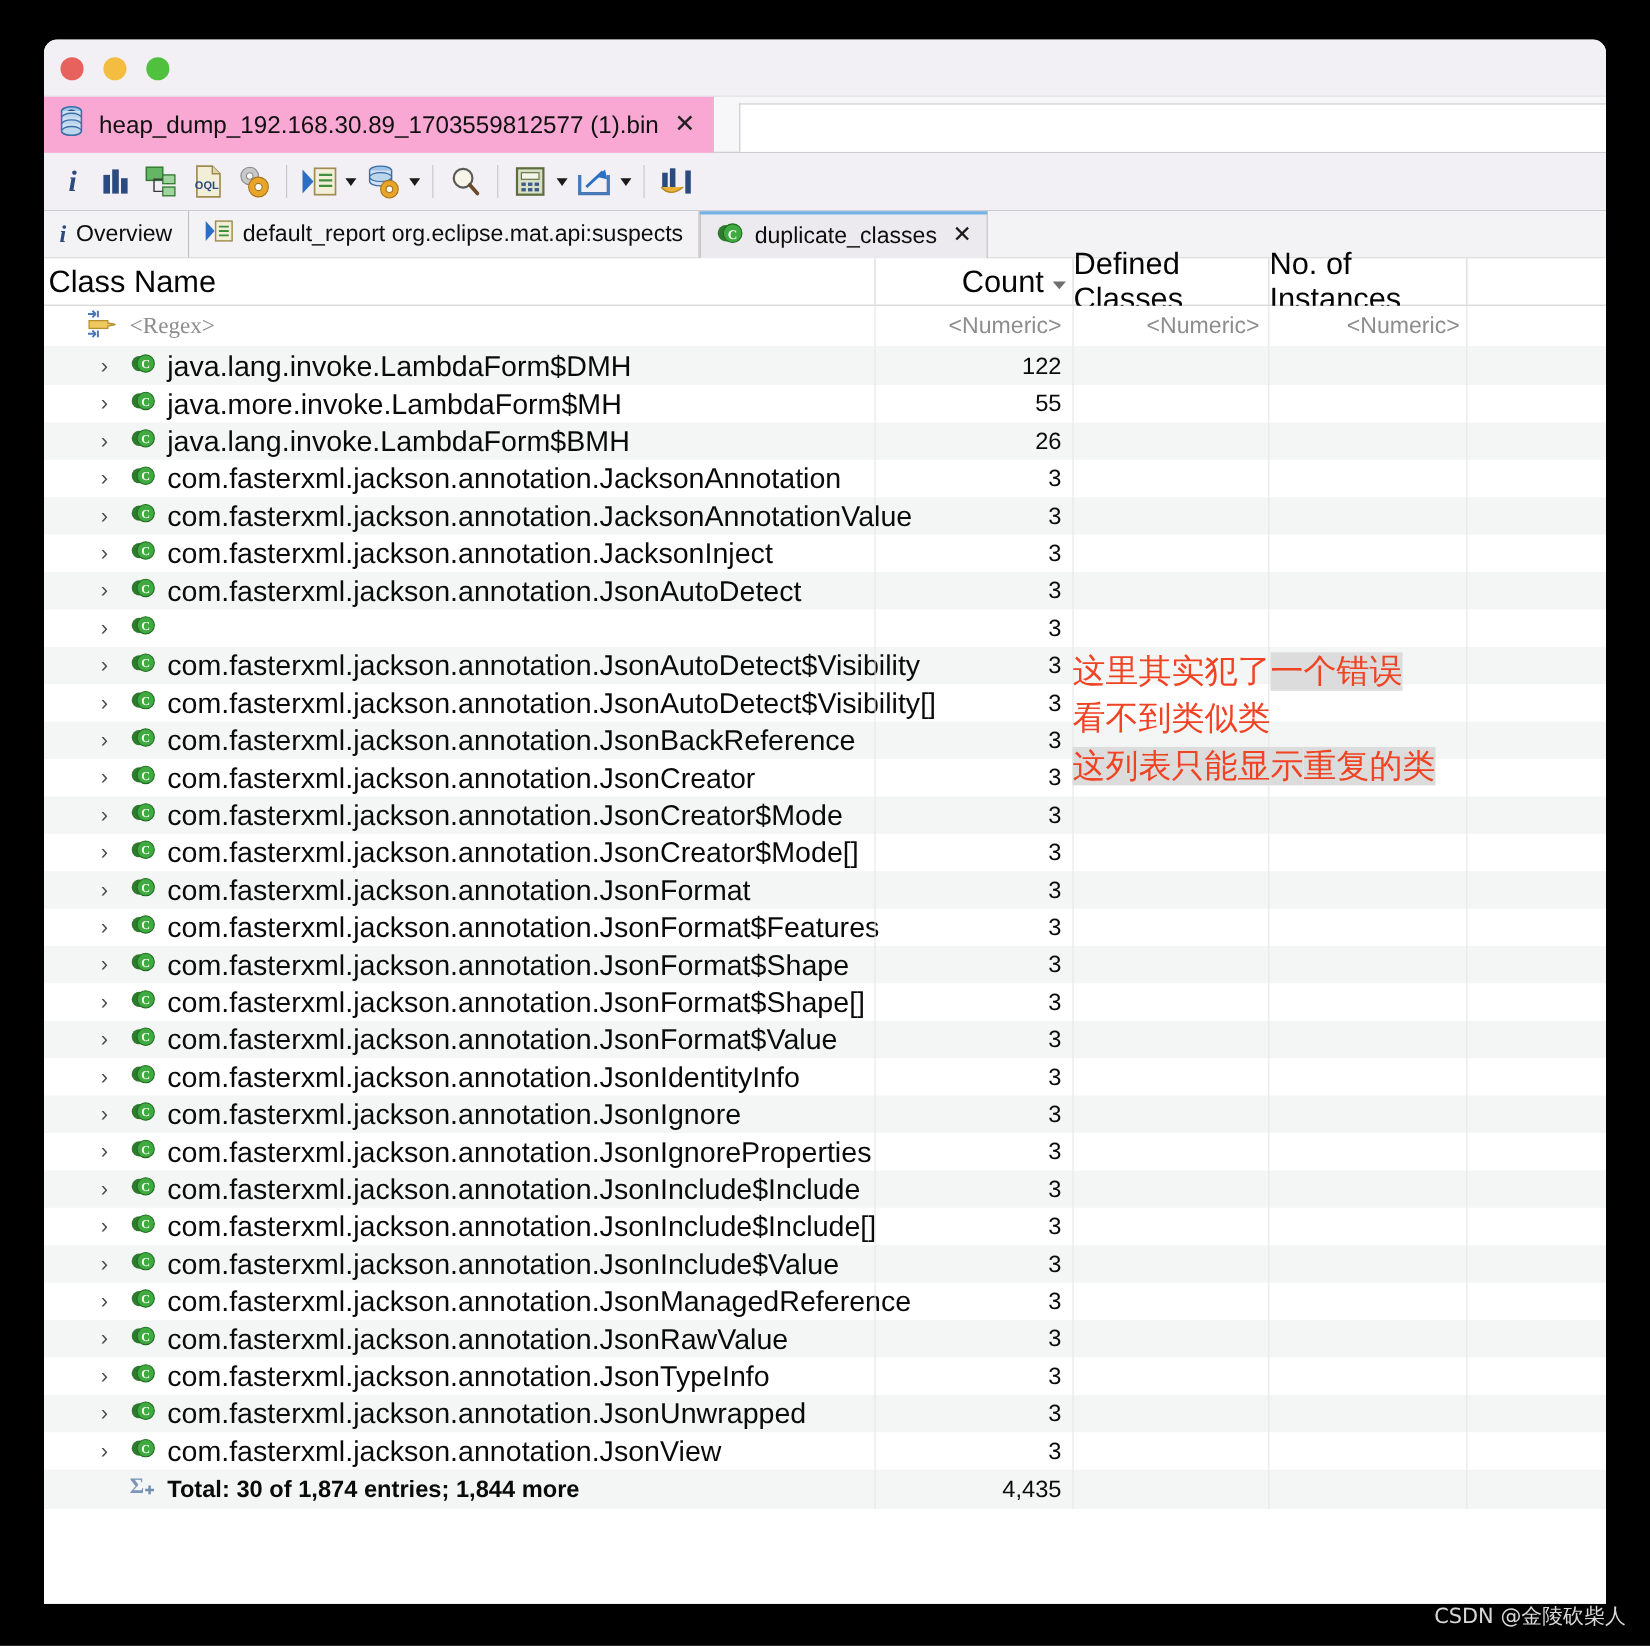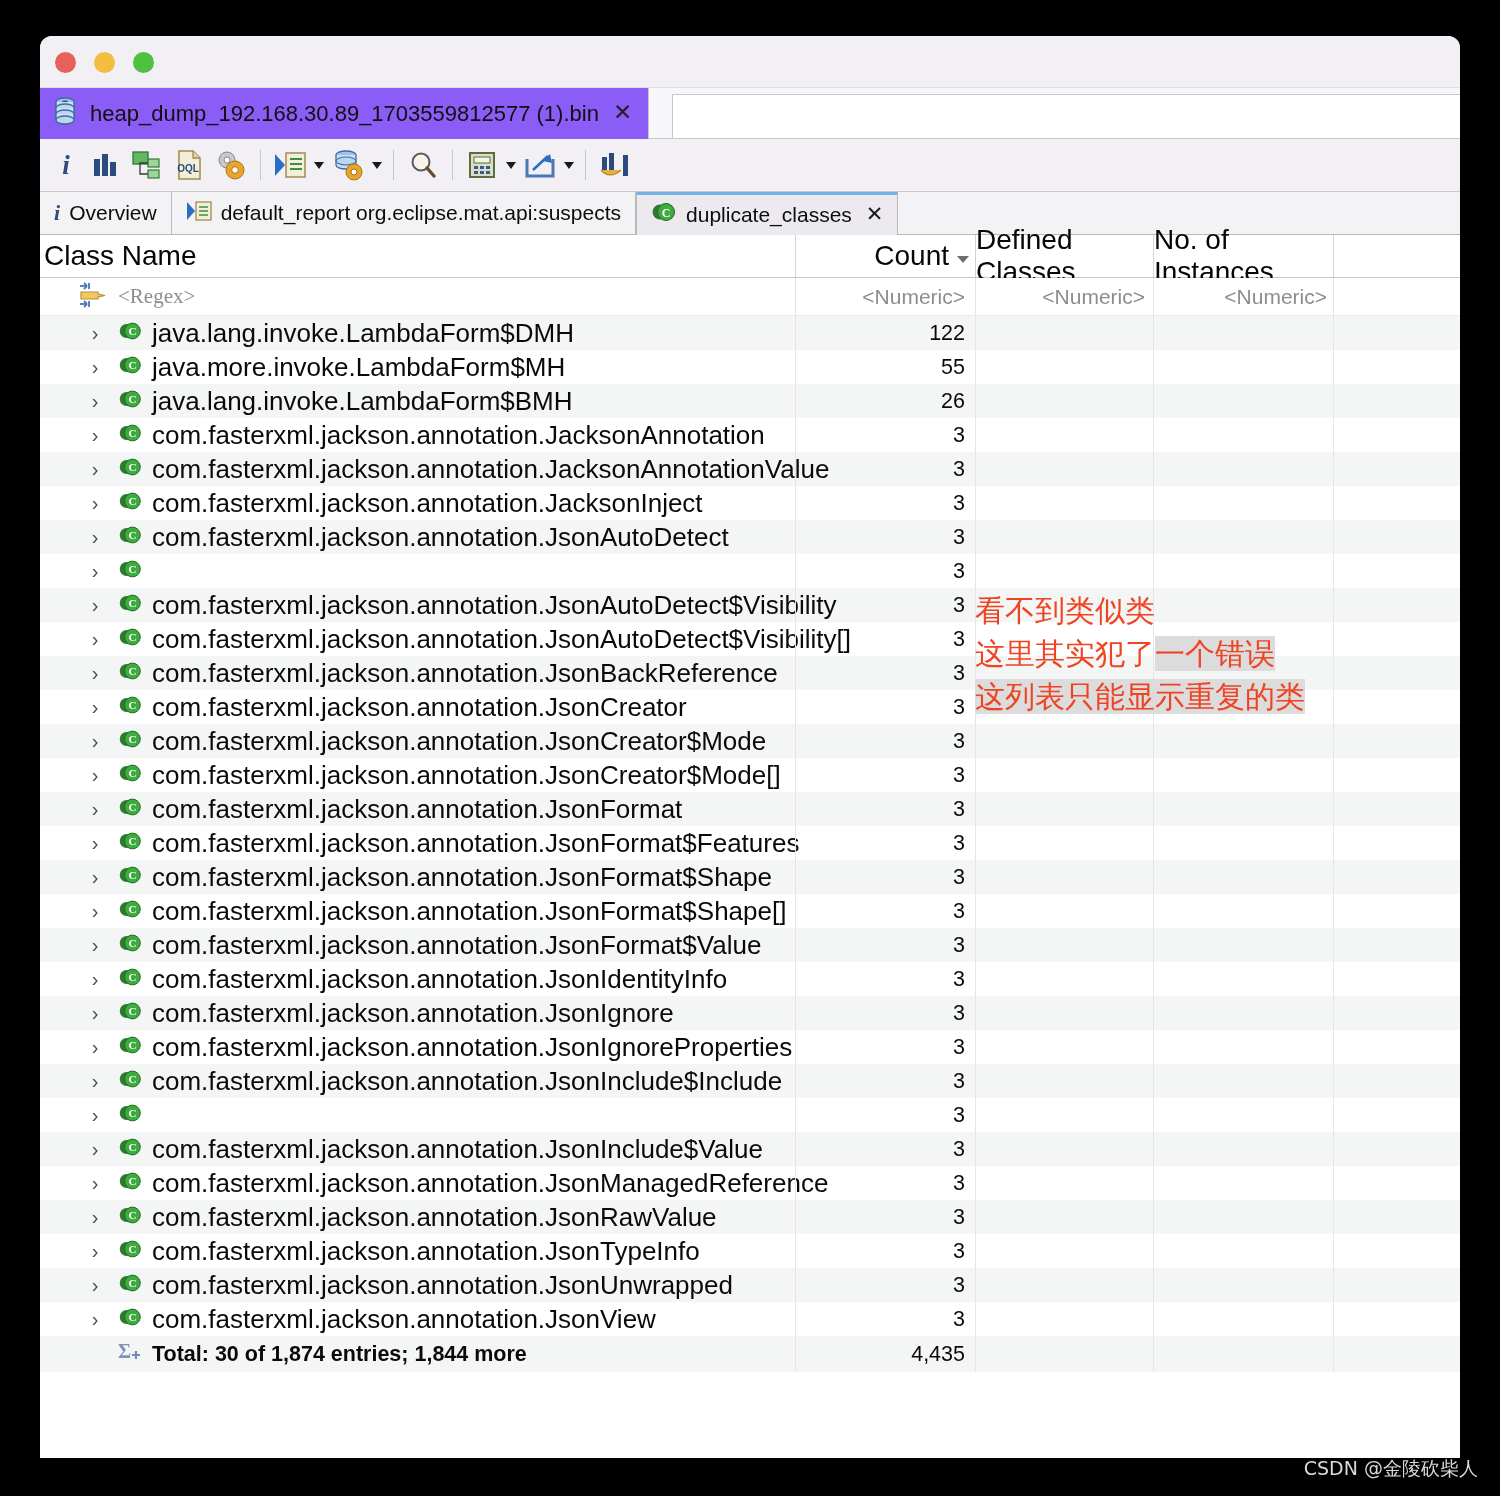--- a/index.html
+++ b/index.html
@@ -42,21 +42,21 @@
     height: 51px;
     background: #f7f6f8;
     border-bottom: 1px solid #c8c8c8;
   }
   #filetab {
     position: absolute;
     left: 0; top: 0;
     height: 51px;
     display: flex; align-items: center;
     padding: 0 14px 0 12px;
-    background: #8b5cf6;
+    background: #f9a8d4;
     border-right: 1px solid #c8c8c8;
     gap: 12px;
   }
   #filetab .heap-icon { flex: 0 0 auto; }
   #filetab .tab-title {
     font-size: 22px; color: #101010; white-space: nowrap;
   }
   #filetab .tab-x {
     font-size: 23px; color: #222; line-height: 1;
     padding: 0 2px 3px 2px; cursor: pointer;
@@ -995,20 +995,21 @@
           <div class="cell-tail"></div>
         </div>
         <div class="trow drow">
           <div class="cell-name">
             <span class="expander">›</span>
             <span class="classicon"><svg width="25" height="25" viewBox="0 0 26 26">
                 <circle cx="9" cy="13" r="7.2" fill="#2f7a2f"></circle>
                 <circle cx="15" cy="13" r="8.2" fill="#3faa3f" stroke="#1f6b1f" stroke-width="1"></circle>
                 <text x="15" y="17.5" font-family="Liberation Serif, serif" font-size="11.5" font-weight="bold" fill="#ffffff" text-anchor="middle">C</text>
               </svg></span>
+            <span class="classname">com.fasterxml.jackson.annotation.JsonInclude$Include[]</span>
           </div>
           <div class="cell-count">
             <span class="countval">3</span>
           </div>
           <div class="cell-defined">
             <span class="countval"></span>
           </div>
           <div class="cell-inst">
             <span class="countval"></span>
           </div>
@@ -1161,20 +1162,20 @@
       <div class="cell-inst">
         <span class="countval"></span>
       </div>
       <div class="cell-tail"></div>
     </div>
 
     <div id="table-blank"></div>
   </div>
 
   <div id="annotation">
+    <span class="ln"><span>这里其实犯了</span><span class="hl">一个错误</span></span>
     <span class="ln">看不到类似类</span>
-    <span class="ln"><span>这里其实犯了</span><span class="hl">一个错误</span></span>
     <span class="ln"><span class="hl">这列表只能显示</span><span class="hl">重复的类</span></span>
   </div>
 
 </div>
 
 <div id="watermark">CSDN @金陵砍柴人</div>
 
 </body></html>

